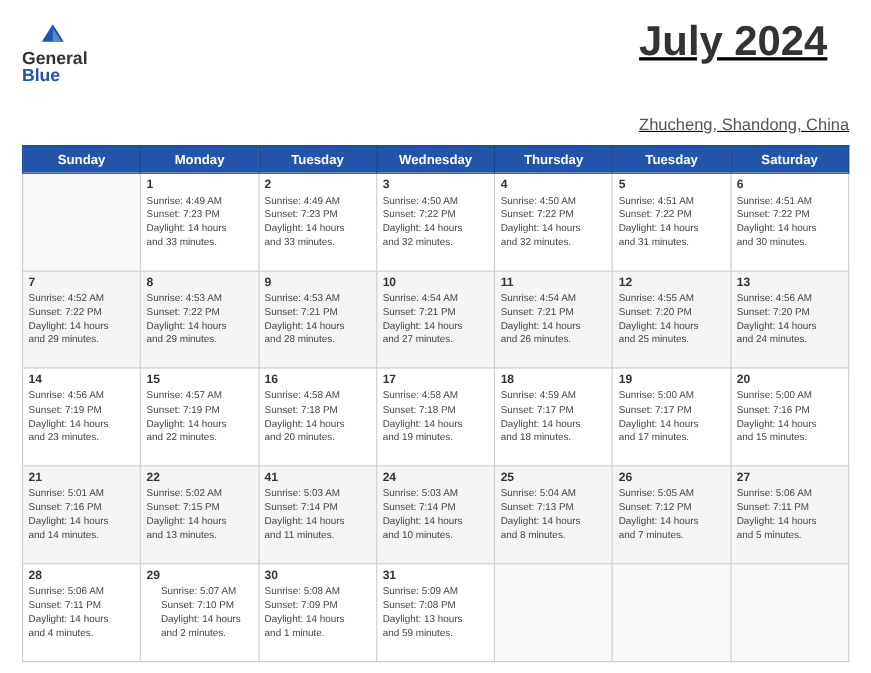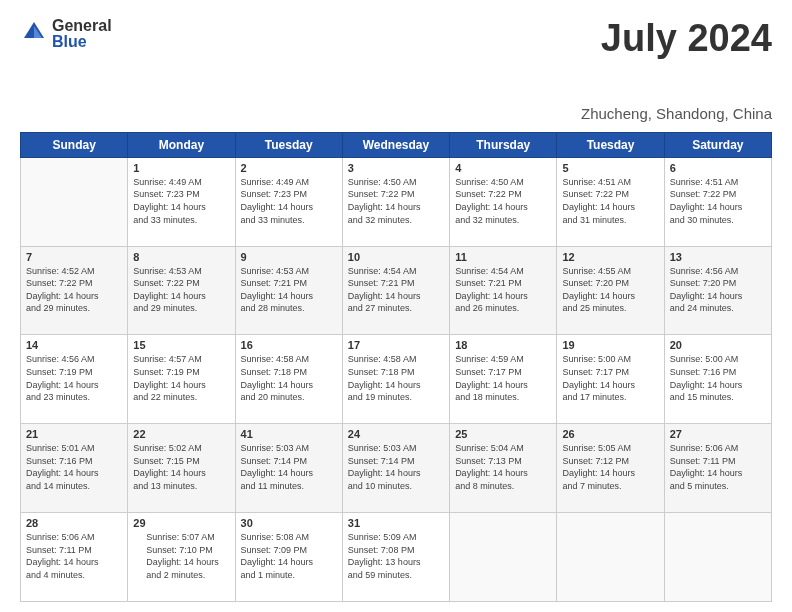--- a/index.html
+++ b/index.html
@@ -18,20 +18,22 @@
       flex-direction: column;
     }
     .header {
       display: flex;
       justify-content: space-between;
       align-items: flex-start;
       margin-bottom: 10px;
     }
     .logo {
       display: flex;
+      align-items: center;
+      flex-direction: column;
     }
     .logo-text {
       display: flex;
       flex-direction: column;
       line-height: 1;
     }
     .logo-general {
       font-size: 16px;
       font-weight: bold;
       color: #333;
@@ -40,21 +42,22 @@
       font-size: 16px;
       font-weight: bold;
       color: #2255aa;
     }
     .logo-icon {
       width: 28px;
       height: 28px;
       margin-right: 4px;
     }
     .title-block {
-      text-align: right;
+      text-align: left;
+      text-decoration: underline;
     }
     .month-title {
       font-size: 38px;
       font-weight: bold;
       color: #333;
       line-height: 1.1;
     }
     .subtitle {
       font-size: 15px;
       color: #555;

